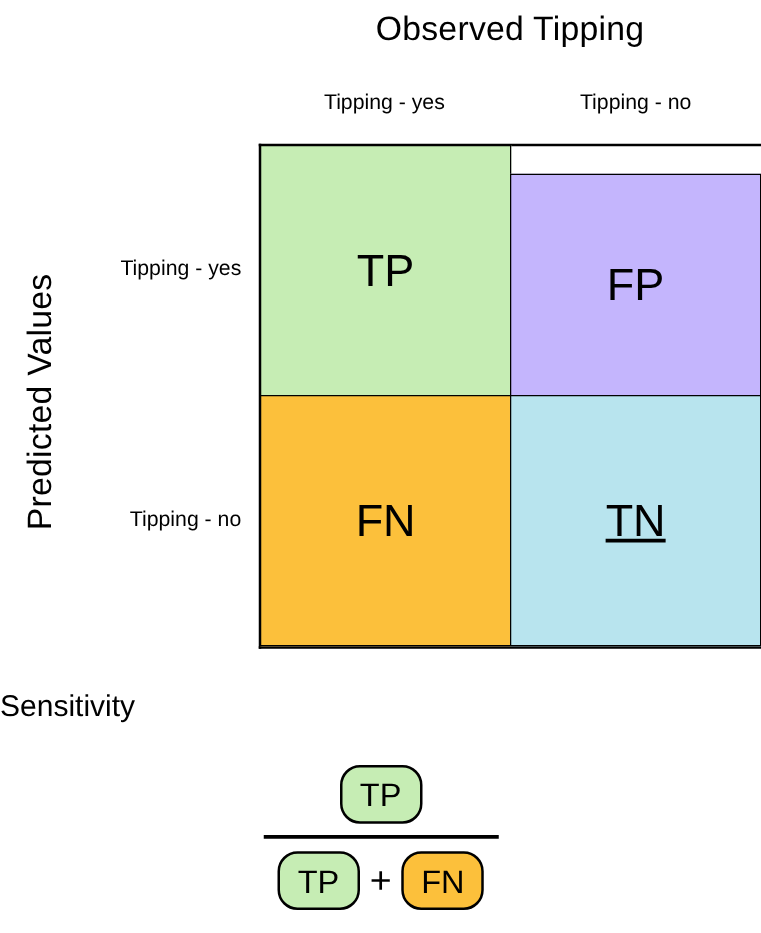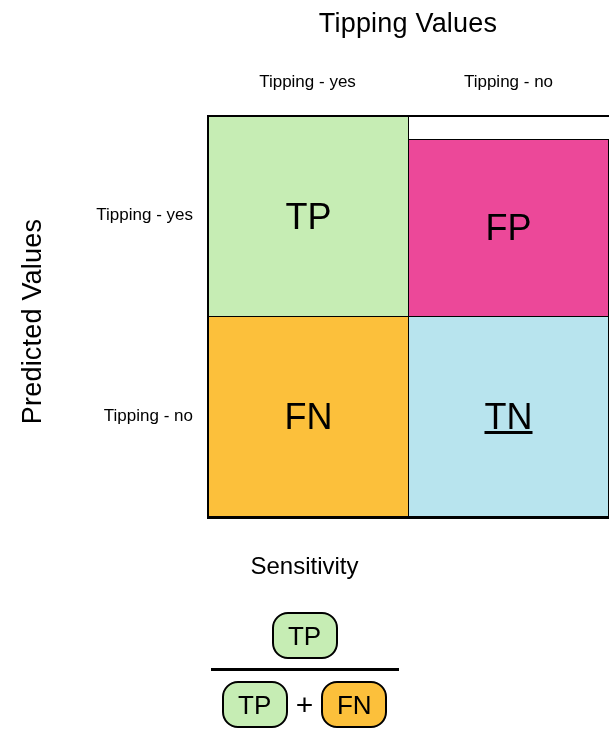--- a/index.html
+++ b/index.html
@@ -92,21 +92,21 @@
     border: 1px solid #000000;
     margin: -1px 0 0 -1px;
   }
 
   
   #sensitivity-title {
     position: absolute;
     left: 0;
     top: 552px;
     width: 609px;
-    text-align: center;
+    text-align: left;
     font-size: 24px;
     white-space: nowrap;
   }
 
   #formula {
     position: absolute;
     left: 0;
     top: 612px;
     width: 609px;
     display: flex;
@@ -140,33 +140,33 @@
   }
   #plus-sign {
     font-size: 30px;
     margin: 0 8px;
     line-height: 1;
   }
 </style>
 </head>
 <body>
 
-<div id="observed-title">Tipping Values</div>
+<div id="observed-title">Observed Tipping</div>
 
 <div class="col-header" id="col-header-yes">Tipping - yes</div>
 <div class="col-header" id="col-header-no">Tipping - no</div>
 
 <div id="predicted-title">Predicted Values</div>
 
 <div class="row-label" id="row-label-yes">Tipping - yes</div>
 <div class="row-label" id="row-label-no">Tipping - no</div>
 
 <div id="matrix">
   <div class="cell" style="background-color: rgb(198, 237, 180);">TP</div>
-  <div class="cell" style="background-color: #ec4899; margin-top: 22px;">FP</div>
+  <div class="cell" style="background-color: #c4b5fd; margin-top: 22px;">FP</div>
   <div class="cell" style="background-color: rgb(252, 192, 59);">FN</div>
   <div class="cell" style="background-color: rgb(184, 228, 238); text-decoration: underline;">TN</div>
 </div>
 
 <div id="sensitivity-title">Sensitivity</div>
 
 <div id="formula">
   <div id="numerator-row">
     <span class="pill" style="background-color: rgb(198, 237, 180);">TP</span>
   </div>

